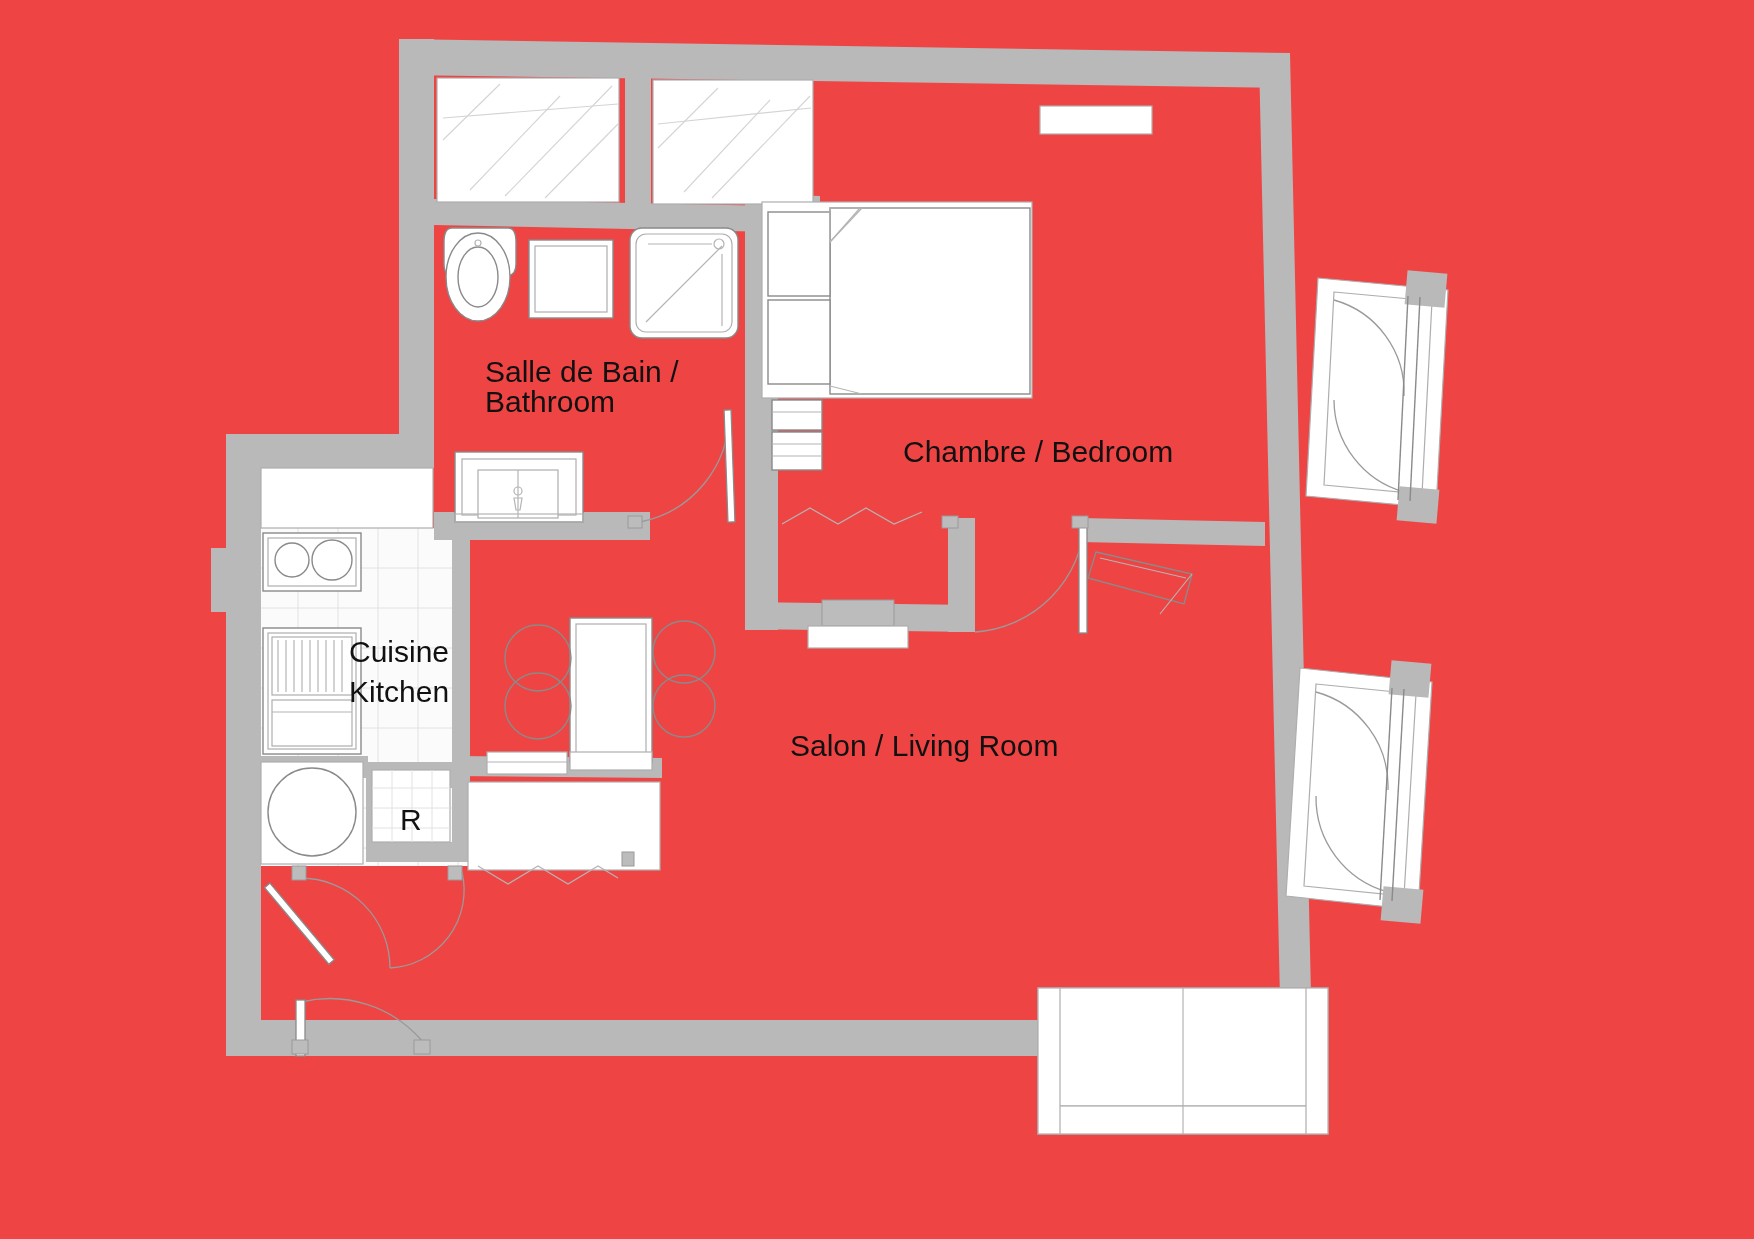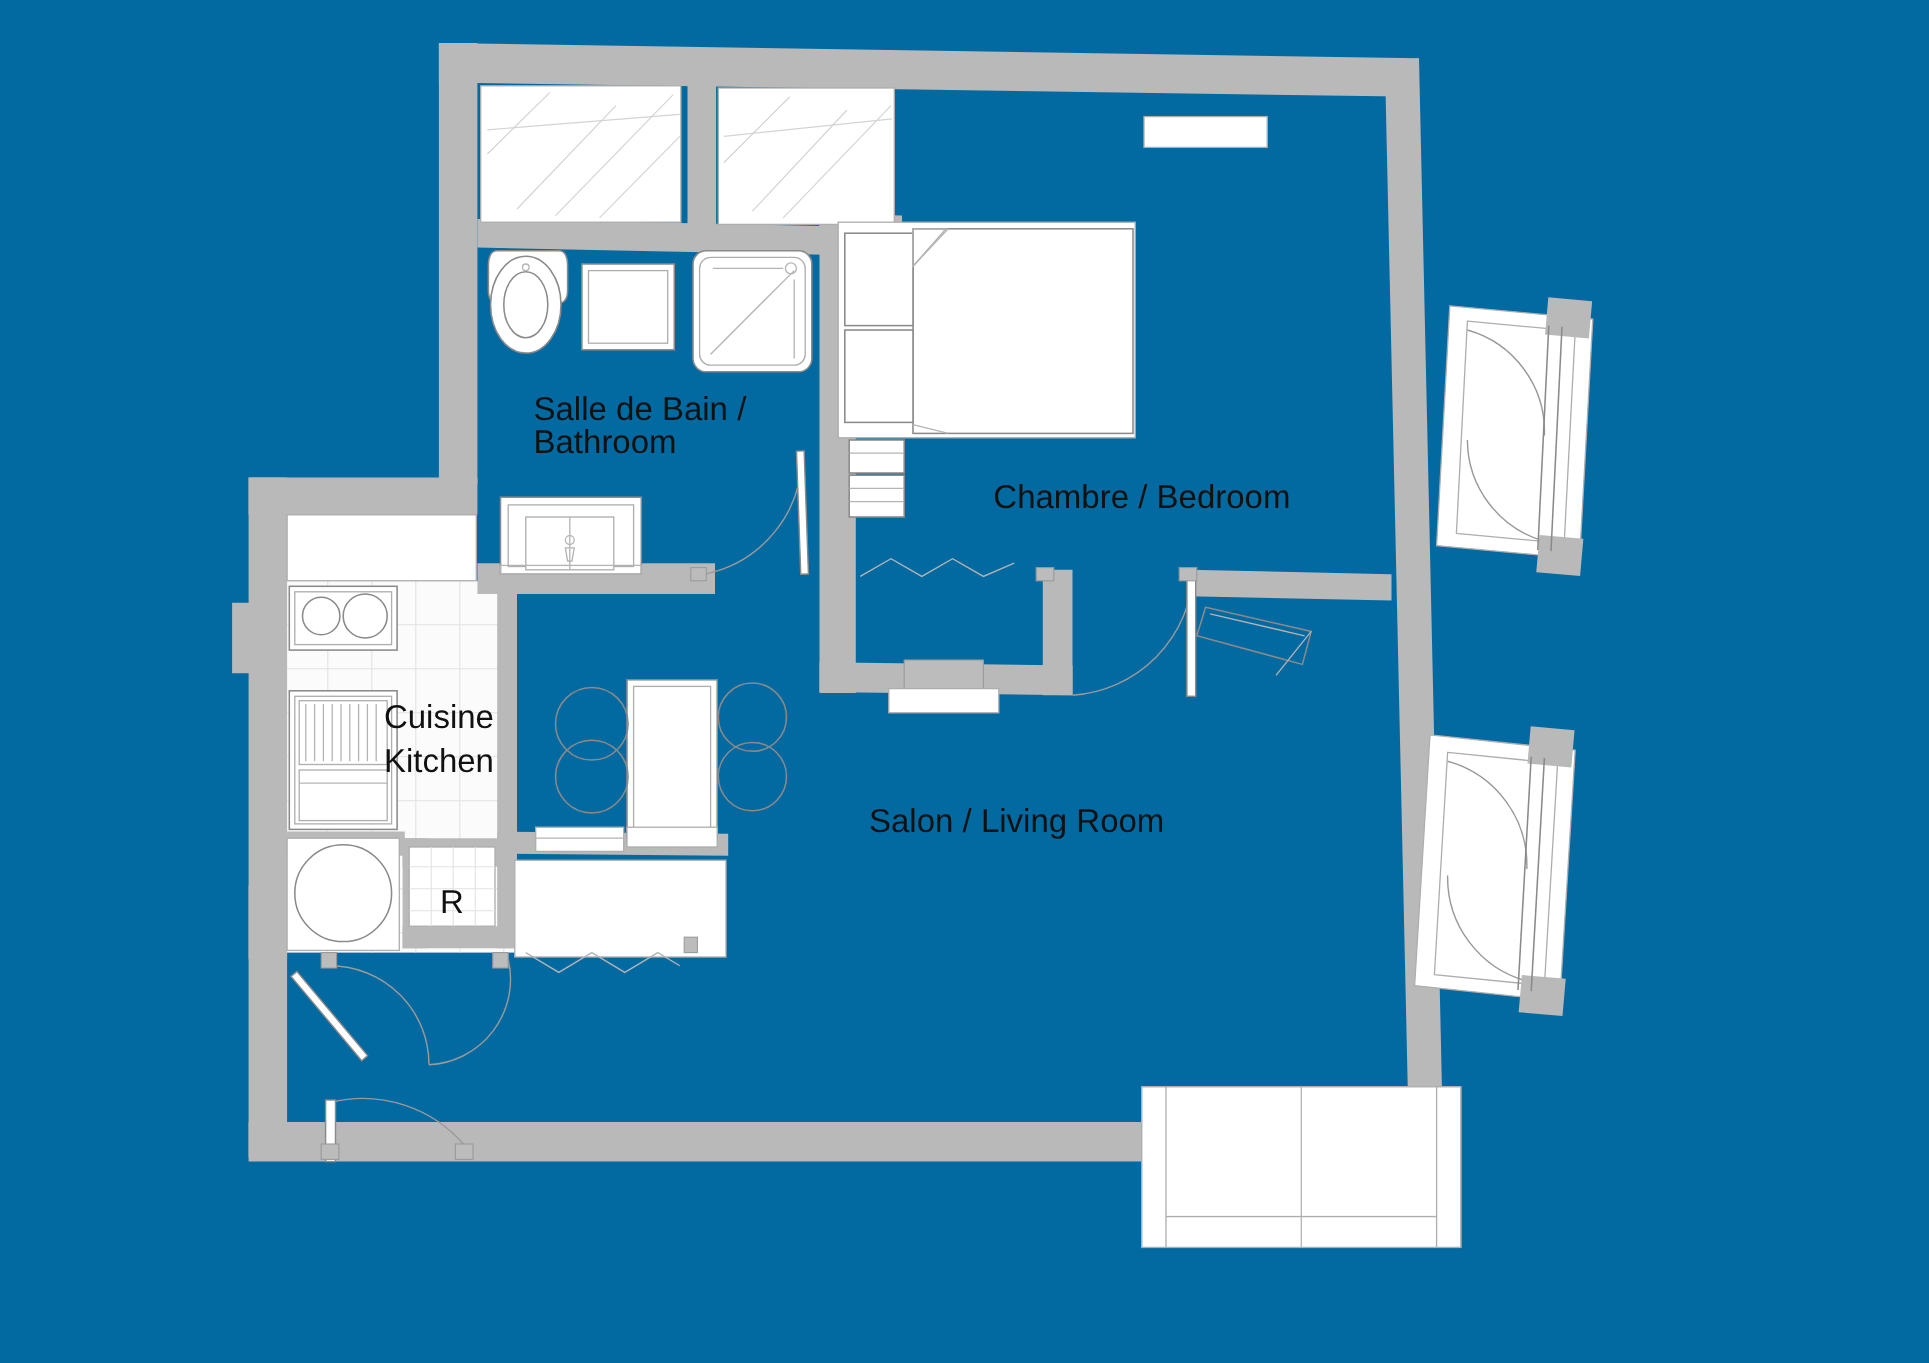--- a/index.html
+++ b/index.html
@@ -9,21 +9,21 @@
     background: #ffffff;
     width: 1754px;
     height: 1239px;
     overflow: hidden;
     font-family: "Liberation Sans", sans-serif;
   }
   #plan-root {
     position: relative;
     width: 1754px;
     height: 1239px;
-    background: #0369a1;
+    background: #ef4444;
   }
   #floorplan-svg {
     position: absolute;
     top: 0;
     left: 0;
     width: 1754px;
     height: 1239px;
     display: block;
   }
   .room-label {

